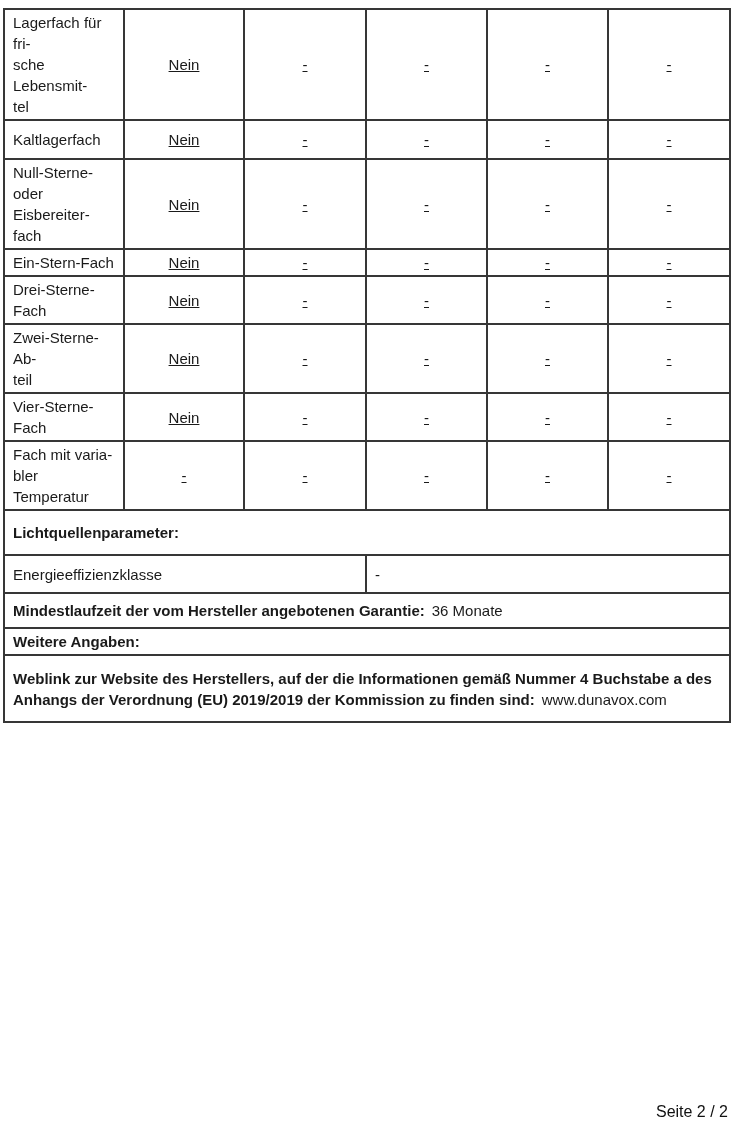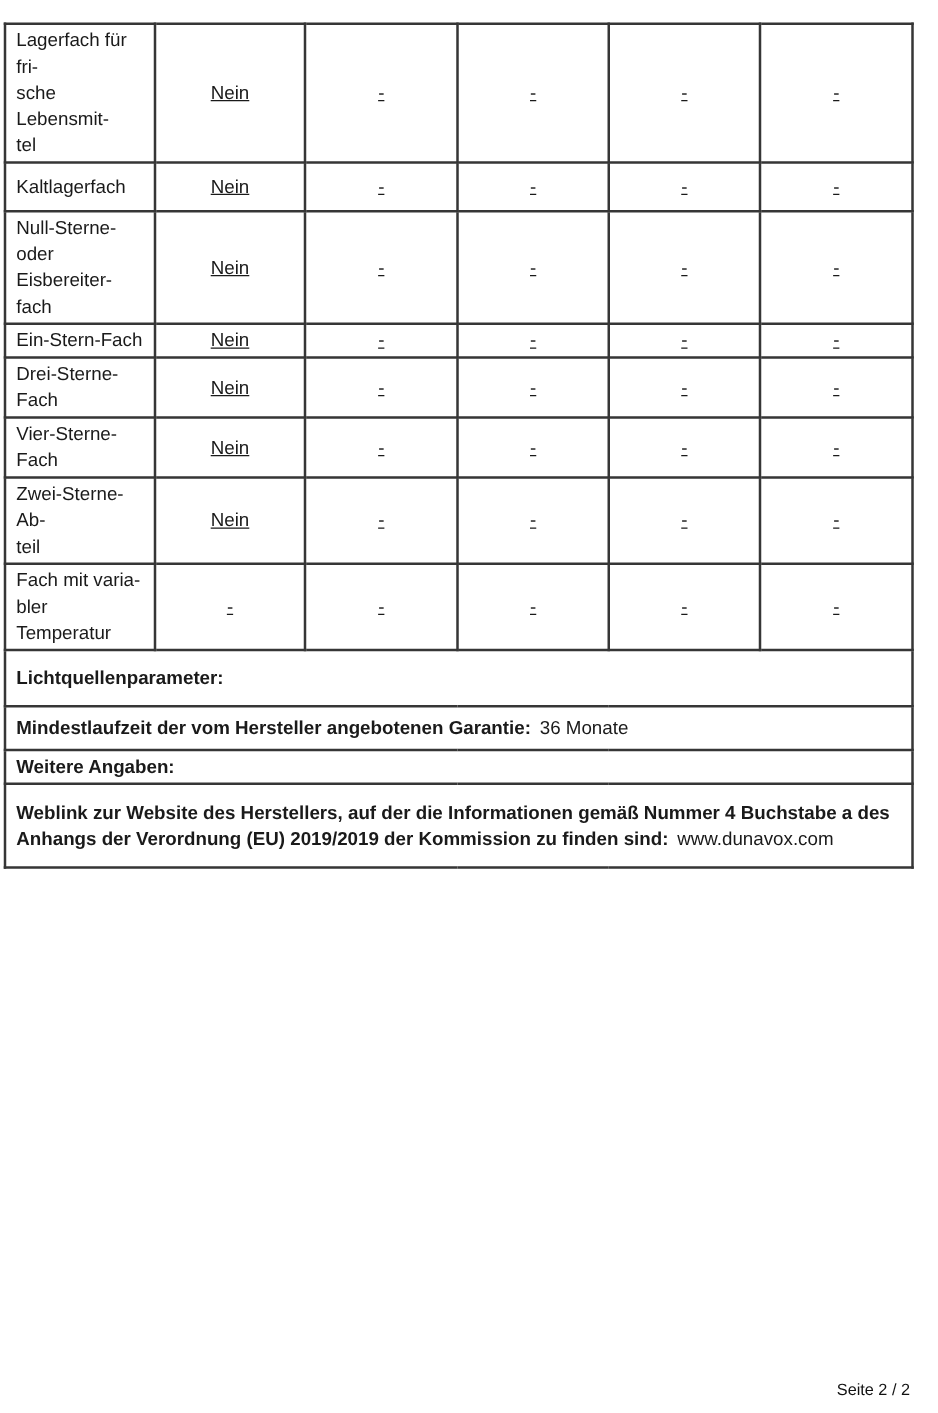--- a/index.html
+++ b/index.html
@@ -11,21 +11,21 @@
     width: 750px;
     height: 1130px;
     position: relative;
     font-family: "Liberation Sans", sans-serif;
     color: #1a1a1a;
     overflow: hidden;
   }
   table.datasheet {
     position: absolute;
     left: 3px;
-    top: 18px;
+    top: 8px;
     width: 726px;
     border-collapse: collapse;
     table-layout: fixed;
     font-size: 15px;
     line-height: 21px;
   }
   table.datasheet td {
     border: 2px solid #363636;
     padding: 2px 8px;
     vertical-align: middle;
@@ -56,21 +56,21 @@
     font-weight: bold;
   }
   .inline-value {
     font-weight: normal;
     margin-left: 7px;
   }
   .page-footer {
     position: absolute;
     top: 1104px;
     right: 22px;
-    font-size: 13px;
+    font-size: 16px;
     line-height: 16px;
     color: #111111;
     text-align: right;
   }
 </style>
 </head>
 <body>
 
 <table class="datasheet">
   <colgroup>
@@ -119,48 +119,52 @@
       <td class="value-cell">-</td>
     </tr>
     <tr style="height:27px">
       <td class="label-cell">Drei-Sterne-Fach</td>
       <td class="value-cell">Nein</td>
       <td class="value-cell">-</td>
       <td class="value-cell">-</td>
       <td class="value-cell">-</td>
       <td class="value-cell">-</td>
     </tr>
-    <tr style="height:27px">
-      <td class="label-cell">Vier-Sterne-Fach</td>
+    <tr style="height:45px">
+      <td class="label-cell">Zwei-Sterne-Ab-
+teil</td>
       <td class="value-cell">Nein</td>
       <td class="value-cell">-</td>
       <td class="value-cell">-</td>
       <td class="value-cell">-</td>
       <td class="value-cell">-</td>
     </tr>
-    <tr style="height:45px">
-      <td class="label-cell">Zwei-Sterne-Ab-
-teil</td>
+    <tr style="height:27px">
+      <td class="label-cell">Vier-Sterne-Fach</td>
       <td class="value-cell">Nein</td>
       <td class="value-cell">-</td>
       <td class="value-cell">-</td>
       <td class="value-cell">-</td>
       <td class="value-cell">-</td>
     </tr>
     <tr style="height:47px">
       <td class="label-cell">Fach mit varia-
 bler Temperatur</td>
       <td class="value-cell">-</td>
       <td class="value-cell">-</td>
       <td class="value-cell">-</td>
       <td class="value-cell">-</td>
       <td class="value-cell">-</td>
     </tr>
     <tr style="height:45px">
       <td class="section-cell" colspan="6">Lichtquellenparameter:</td>
+    </tr>
+    <tr style="height:38px">
+      <td class="label-cell" colspan="3">Energieeffizienzklasse</td>
+      <td class="param-value-cell" colspan="3">-</td>
     </tr>
     <tr style="height:35px">
       <td class="inline-cell" colspan="6">
         <span class="bold-label">Mindestlaufzeit der vom Hersteller angebotenen Garantie:</span><span class="inline-value">36 Monate</span>
       </td>
     </tr>
     <tr style="height:16px">
       <td class="section-cell" colspan="6">Weitere Angaben:</td>
     </tr>
     <tr style="height:67px">

